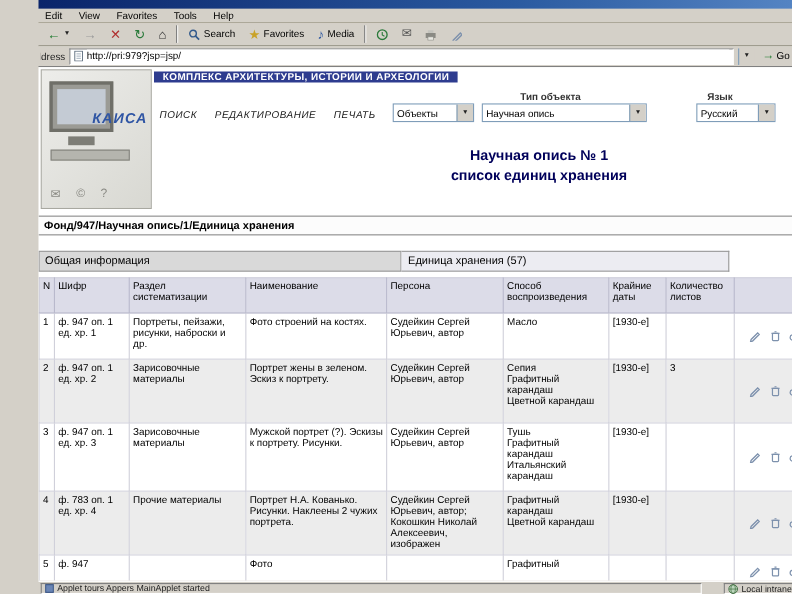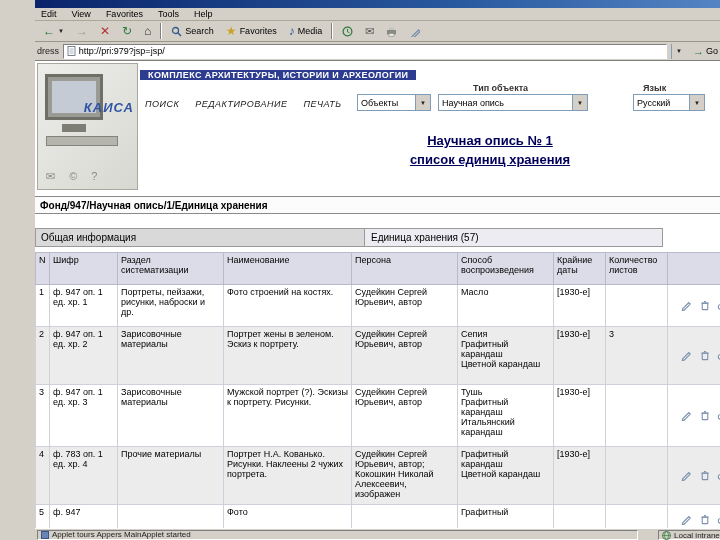--- a/index.html
+++ b/index.html
@@ -36,38 +36,38 @@
   .page { position:absolute; top:61px; left:0; width:720px; height:467px; background:#fff; overflow:hidden; }
 
   .logo-box { position:absolute; left:2px; top:2px; width:101px; height:127px; background:linear-gradient(135deg,#ededea,#d8d8d2); border:1px solid #a8a8a0; }
   .monitor { position:absolute; left:7px; top:10px; width:58px; height:46px; background:#9b9b95; border:3px solid #6f6f68; }
   .monitor-inner { position:absolute; inset:4px; background:#c4cbd4; }
   .monitor-stand { position:absolute; left:24px; top:60px; width:24px; height:8px; background:#7d7d76; }
   .kbd { position:absolute; left:8px; top:72px; width:72px; height:10px; background:#b5b5ae; border:1px solid #84847d; }
   .kaisa-text { position:absolute; right:3px; top:36px; color:#2f55a4; font-weight:bold; font-style:italic; font-size:13px; letter-spacing:1px; }
   .logo-icons { position:absolute; left:8px; bottom:6px; display:flex; gap:14px; color:#8a8a84; font-size:11px; }
 
-  .banner-row { position:absolute; left:105px; top:4px; height:15px; display:flex; align-items:flex-end; }
+  .banner-row { position:absolute; left:105px; top:4px; height:15px; display:flex; align-items:flex-start; }
   .banner-title { background:#2e3c8f; color:#fff; font-size:9px; font-weight:bold; letter-spacing:.4px; display:flex; align-items:center; padding:0 8px; white-space:nowrap; }
   .bb { width:14px; } .bb1{background:#3a49a0;} .bb2{background:#5562b0;width:12px;} .bb3{background:#7f8ac4;width:10px;} .bb4{background:#a6aed8;width:9px;} .bb5{background:#ccd1ea;width:8px;}
 
   .lbl { position:absolute; top:22px; font-size:9px; font-weight:bold; color:#333; }
   .lbl-type { left:438px; } .lbl-lang { left:608px; }
 
   .nav { position:absolute; left:110px; top:35px; height:15px; display:flex; align-items:center; gap:16px; font-size:9px; color:#1a1a1a; letter-spacing:.5px; }
   .nav span { cursor:default;font-style:italic; }
 
   .dd { position:absolute; top:33px; height:17px; background:#fff; border:1px solid #7f9db9; display:flex; font-size:9px; }
   .dd-text { flex:1; display:flex; align-items:center; padding:0 3px; white-space:nowrap; overflow:hidden; }
   .dd-arrow { width:15px; background:#d4d0c8; border-left:1px solid #7f9db9; display:flex; align-items:center; justify-content:center; font-size:6px; color:#222; }
   .dd-objects { left:322px; width:74px; }
   .dd-type { left:403px; width:150px; }
   .dd-lang { left:598px; width:72px; }
 
-  .page-title { position:absolute; left:235px; top:70px; width:440px; text-align:center; color:#00005a; font-weight:bold; font-size:13px; line-height:19px;text-decoration:underline; }
+  .page-title { position:absolute; left:235px; top:70px; width:440px; text-align:center; color:#00005a; font-weight:bold; font-size:13px; line-height:19px; }
 
   .breadcrumb { position:absolute; left:0; top:135px; width:706px; height:18px; background:#fcfcfc; border-top:1px solid #8a8a8a; border-bottom:1px solid #8a8a8a; display:flex; align-items:center; padding:0 5px; font-size:10px; font-weight:bold; }
 
   .tabs { position:absolute; left:0; top:167px; width:628px; height:19px; display:flex; font-size:10px; }
   .tab-general { width:330px; background:#d9d9d9; border:1px solid #9a9a9a; display:flex; align-items:center; padding:0 5px; }
   .tab-items { flex:1; background:#ececf2; border:1px solid #9a9a9a; border-left:none; display:flex; align-items:center; padding:0 6px; }
 
   .table-wrap { position:absolute; left:0; top:191px; width:706px; height:276px; overflow:hidden; }
   table { border-collapse:collapse; table-layout:fixed; width:706px; font-size:9px; }
   th { background:#dcdce8; border:1px solid #b9b9cc; font-weight:normal; text-align:left; vertical-align:top; padding:2px 3px; height:32px; }

